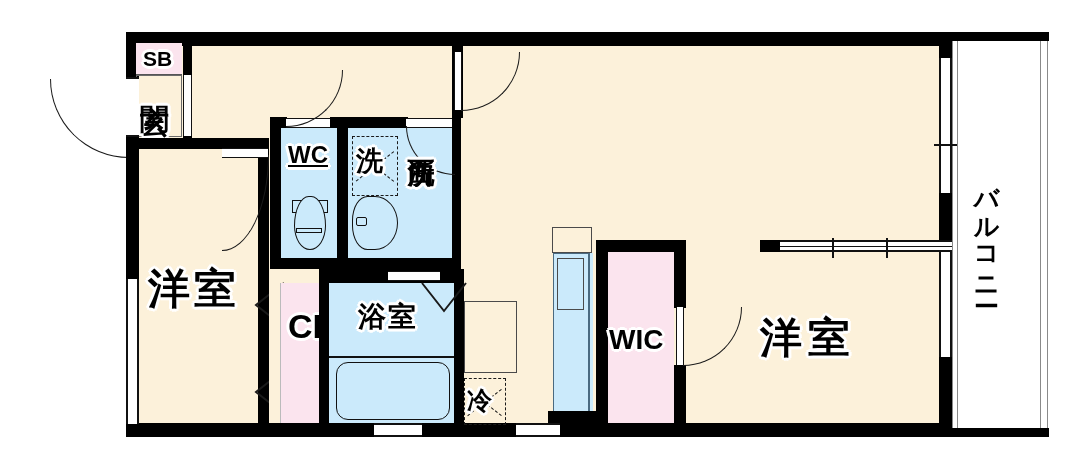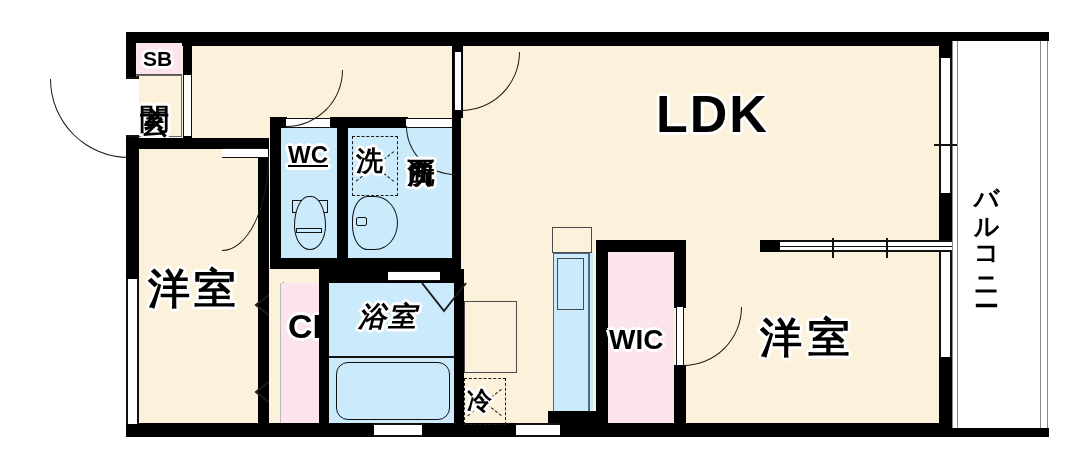--- a/index.html
+++ b/index.html
@@ -168,42 +168,41 @@
   <div class="abs wall" style="left:454px;top:269px;width:10px;height:168px;"></div>
   <div class="abs wall" style="left:329px;top:269px;width:135px;height:14px;"></div>
   <div class="abs white" style="left:388px;top:271px;width:52px;height:10px;border-top:1.6px solid #111;border-bottom:1.6px solid #111;"></div>
 
   <div class="chev" style="left:420px;top:281px;width:46px;height:30px;">
     <svg width="50" height="34" viewBox="0 0 50 34">
       <polyline points="2,2 24,30 46,2" fill="none" stroke="#1a1a1a" stroke-width="2"></polyline>
     </svg>
   </div>
 
-  <div class="lbl" style="left:358px;top:303px;font-size:28px;letter-spacing:2px;font-style:italic;">浴室</div>
+  <div class="lbl" style="left:358px;top:303px;font-size:28px;letter-spacing:2px;">浴室</div>
 
   <div class="tub" style="left:336px;top:362px;width:112px;height:56px;"></div>
   <div class="abs" style="left:329px;top:356px;width:125px;height:2px;background:#111;"></div>
 
   <div class="abs win-h" style="left:374px;top:423px;width:48px;height:14px;"></div>
 
   <div class="abs outline-thin" style="left:464px;top:301px;width:53px;height:72px;"></div>
   <div class="dashbox" style="left:464px;top:378px;width:40px;height:45px;">
     <span class="x1"></span>
       <span class="x2"></span>
   </div>
   <div class="lbl" style="left:467px;top:388px;font-size:25px;">冷</div>
 
   <div class="abs win-h" style="left:516px;top:423px;width:44px;height:14px;"></div>
 
   <div class="abs wall" style="left:452px;top:32px;width:11px;height:86px;"></div>
   <div class="abs white" style="left:454px;top:52px;width:8px;height:58px;border-left:1.6px solid #111;border-right:1.6px solid #111;"></div>
   <div class="swing" style="left:461px;top:52px;width:58px;height:58px;
               border-radius:0 0 100% 0;border-top:none;border-left:none;"></div>
 
-  <div class="lbl" style="left:656px;top:88px;font-size:52px;letter-spacing:2px;">LDK</div>
 
   <div class="abs outline-thin" style="left:552px;top:227px;width:40px;height:26px;"></div>
   <div class="abs water" style="left:553px;top:253px;width:36px;height:163px;border:1px solid #4a6a80;"></div>
   <div class="abs outline-thin" style="left:557px;top:258px;width:27px;height:52px;"></div>
   <div class="abs" style="left:589px;top:253px;width:4px;height:163px;background:#cbeafb;border-left:1px solid #4a6a80;"></div>
 
   <div class="abs wall" style="left:760px;top:240px;width:22px;height:12px;"></div>
   <div class="abs slide-h" style="left:780px;top:240px;width:159px;height:12px;">
     <span class="tick" style="left:52px;top:-4px;height:20px;"></span>
     <span class="tick" style="left:106px;top:-4px;height:20px;"></span>

